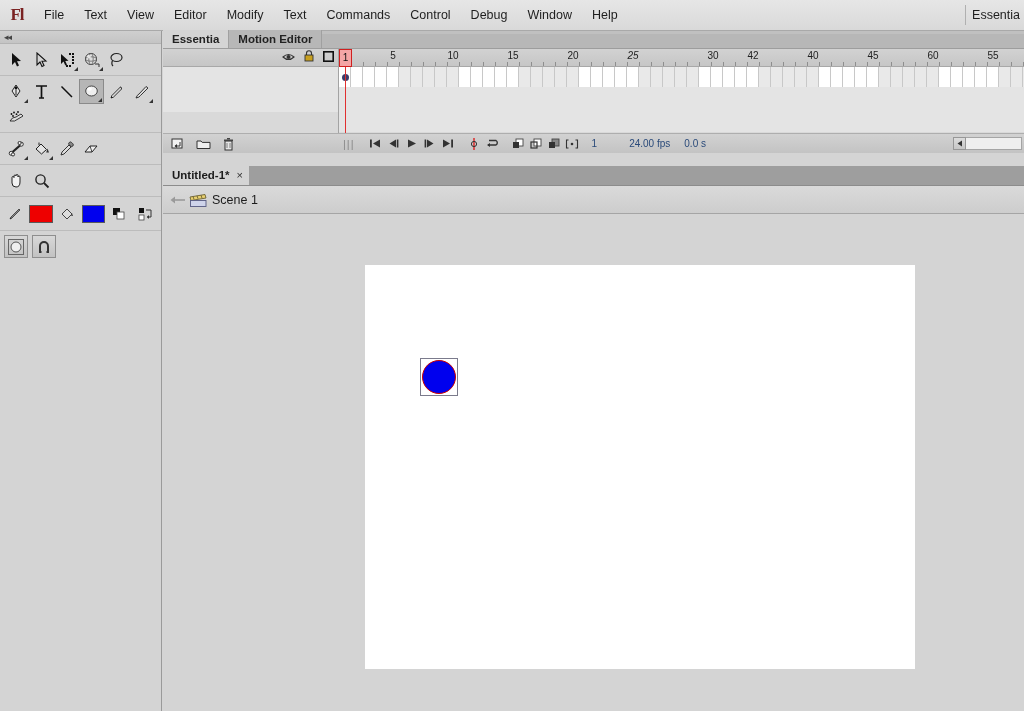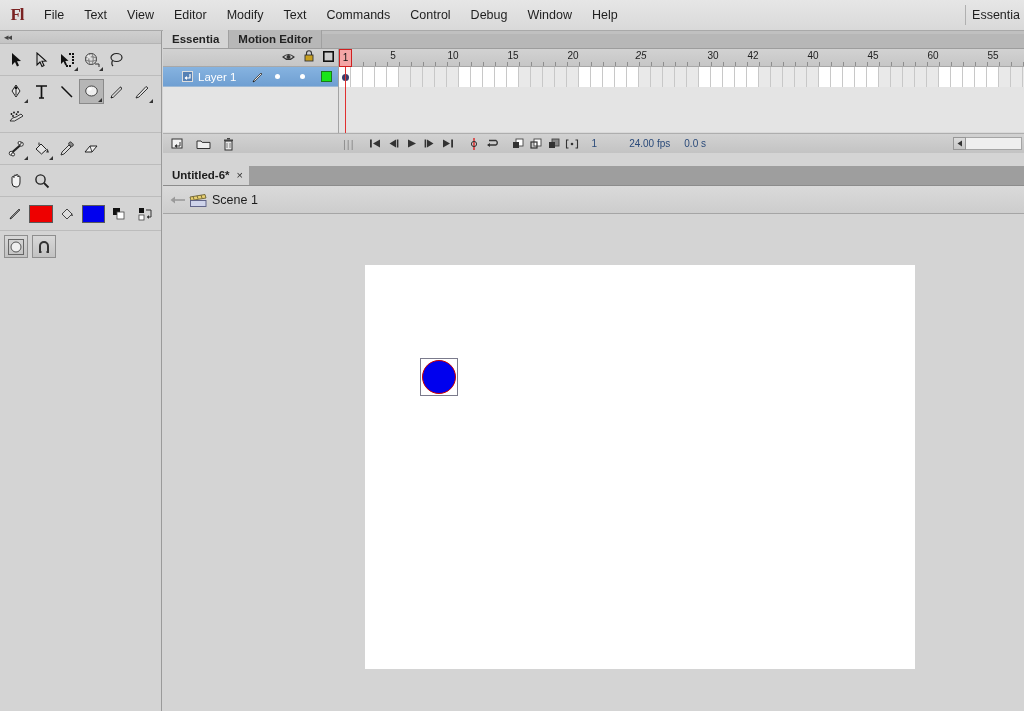--- a/index.html
+++ b/index.html
@@ -465,42 +465,20 @@
             <svg width="10" height="12" viewBox="0 0 10 12">
                 <path d="M2.5 5 L2.5 3.2 A2.5 2.5 0 0 1 7.5 3.2 L7.5 5" fill="none" stroke="#333" stroke-width="1.1"></path>
                 <rect x="1" y="5" width="8" height="6" fill="#c8a020" stroke="#333" stroke-width="0.9"></rect>
               </svg>
           </span>
           <span>
             <svg width="11" height="11" viewBox="0 0 11 11">
                 <rect x="0.8" y="0.8" width="9.4" height="9.4" fill="none" stroke="#111" stroke-width="1.6"></rect>
               </svg>
           </span>
-        </div>
-        <div id="layer-row">
-          <span style="display:flex">
-            <svg width="11" height="11" viewBox="0 0 11 11">
-                <rect x="0.5" y="0.5" width="10" height="10" fill="#5580b4" stroke="#ddd" stroke-width="1"></rect>
-                <path d="M8 3 L8 7 L3 7" fill="none" stroke="#fff" stroke-width="1.2"></path>
-                <path d="M5 5 L2.5 7 L5 9 Z" fill="#fff"></path>
-              </svg>
-          </span>
-          <span id="layer-name">Layer 1</span>
-          <span style="display:flex;margin-right:10px">
-            <svg width="14" height="14" viewBox="0 0 14 14">
-                <path d="M2 12 L4 11 L11 4 L10 3 L3 10 Z" fill="#e8e8e8" stroke="#333" stroke-width="0.8"></path>
-                <path d="M2 12 L3.6 11.4 L2.6 10.4 Z" fill="#111"></path>
-              </svg>
-          </span>
-          <span class="layer-dot"></span>
-          <span style="width:20px"></span>
-          <span class="layer-dot"></span>
-          <span style="width:16px"></span>
-          <span id="outline-square"></span>
-          <span style="width:6px"></span>
         </div>
         <div id="layer-rest"></div>
       </div>
 
       <div id="frames-col">
         <div id="ruler">
             <div class="tick" style="left: 12px;"></div>
             <div class="tick" style="left: 24px;"></div>
             <div class="tick" style="left: 36px;"></div>
             <div class="tick" style="left: 48px;"></div>
@@ -522,21 +500,21 @@
             <div class="tick" style="left: 204px;"></div>
             <div class="tick" style="left: 216px;"></div>
             <div class="tick" style="left: 228px;"></div>
             <div class="tick" style="left: 240px;"></div>
             <div class="ruler-num" style="left: 222px;">20</div>
             <div class="tick" style="left: 252px;"></div>
             <div class="tick" style="left: 264px;"></div>
             <div class="tick" style="left: 276px;"></div>
             <div class="tick" style="left: 288px;"></div>
             <div class="tick" style="left: 300px;"></div>
-            <div class="ruler-num" style="left: 290px; font-style: italic;">25</div>
+            <div class="ruler-num" style="left: 282px; font-style: italic;">25</div>
             <div class="tick" style="left: 312px;"></div>
             <div class="tick" style="left: 324px;"></div>
             <div class="tick" style="left: 336px;"></div>
             <div class="tick" style="left: 348px;"></div>
             <div class="tick" style="left: 360px;"></div>
             <div class="ruler-num" style="left: 342px; margin-left: 20px;">30</div>
             <div class="tick" style="left: 372px;"></div>
             <div class="tick" style="left: 384px;"></div>
             <div class="tick" style="left: 396px;"></div>
             <div class="tick" style="left: 408px;"></div>
@@ -740,21 +718,21 @@
               <path d="M5 0.5 L5 6.5 L0.5 3.5 Z" fill="#333"></path>
             </svg>
         </div>
         <div id="hs-track"></div>
       </div>
     </div>
   </div>
 
   <div id="doc-tabbar">
     <div id="doc-tab">
-      <span id="doc-tab-label">Untitled-6*</span>
+      <span id="doc-tab-label">Untitled-1*</span>
       <span id="doc-tab-close">×</span>
     </div>
   </div>
 
   <div id="edit-bar">
     <div id="back-arrow">
       <svg width="16" height="10" viewBox="0 0 16 10">
           <path d="M15 5 L4 5" stroke="#9a9a9a" stroke-width="1.6" fill="none"></path>
           <path d="M5 1.5 L0.5 5 L5 8.5 Z" fill="#9a9a9a"></path>
         </svg>

